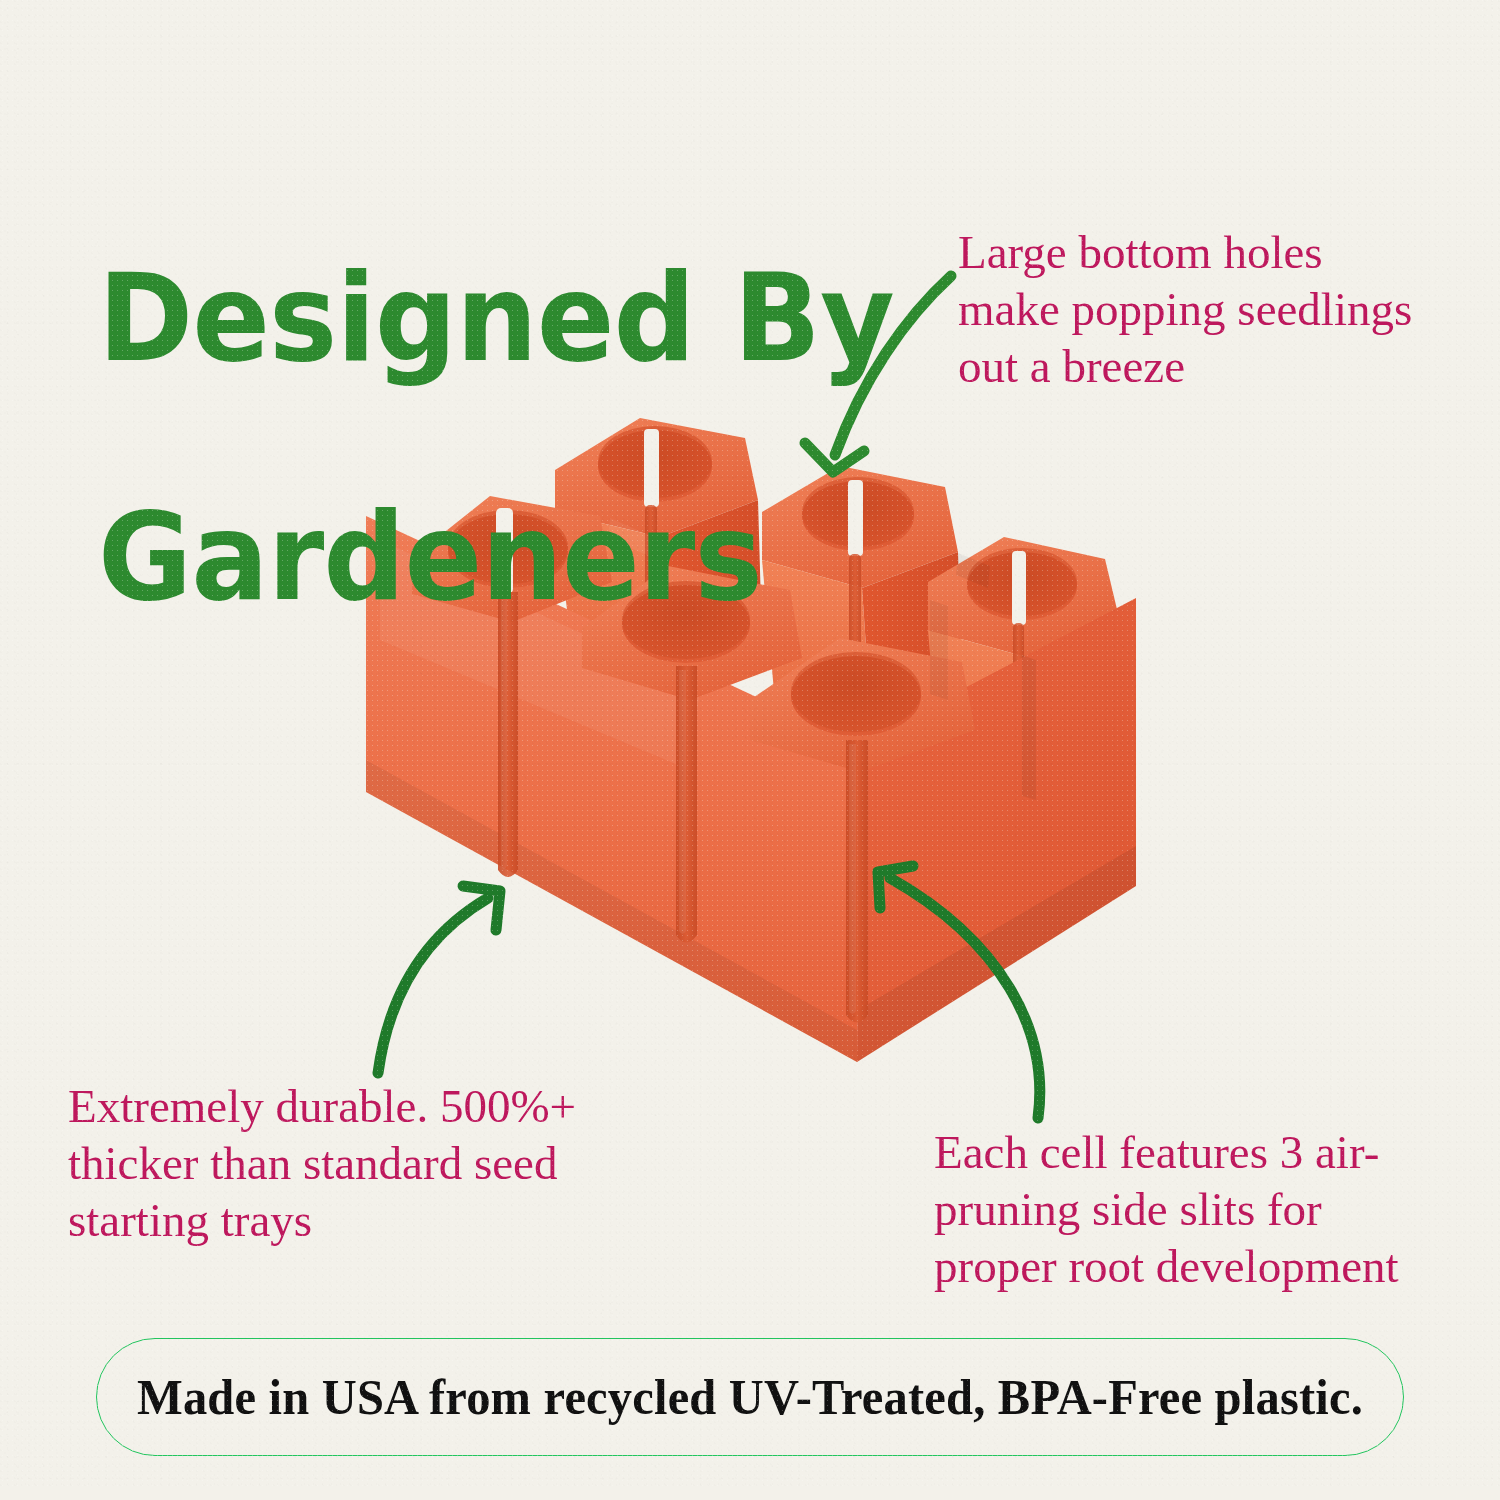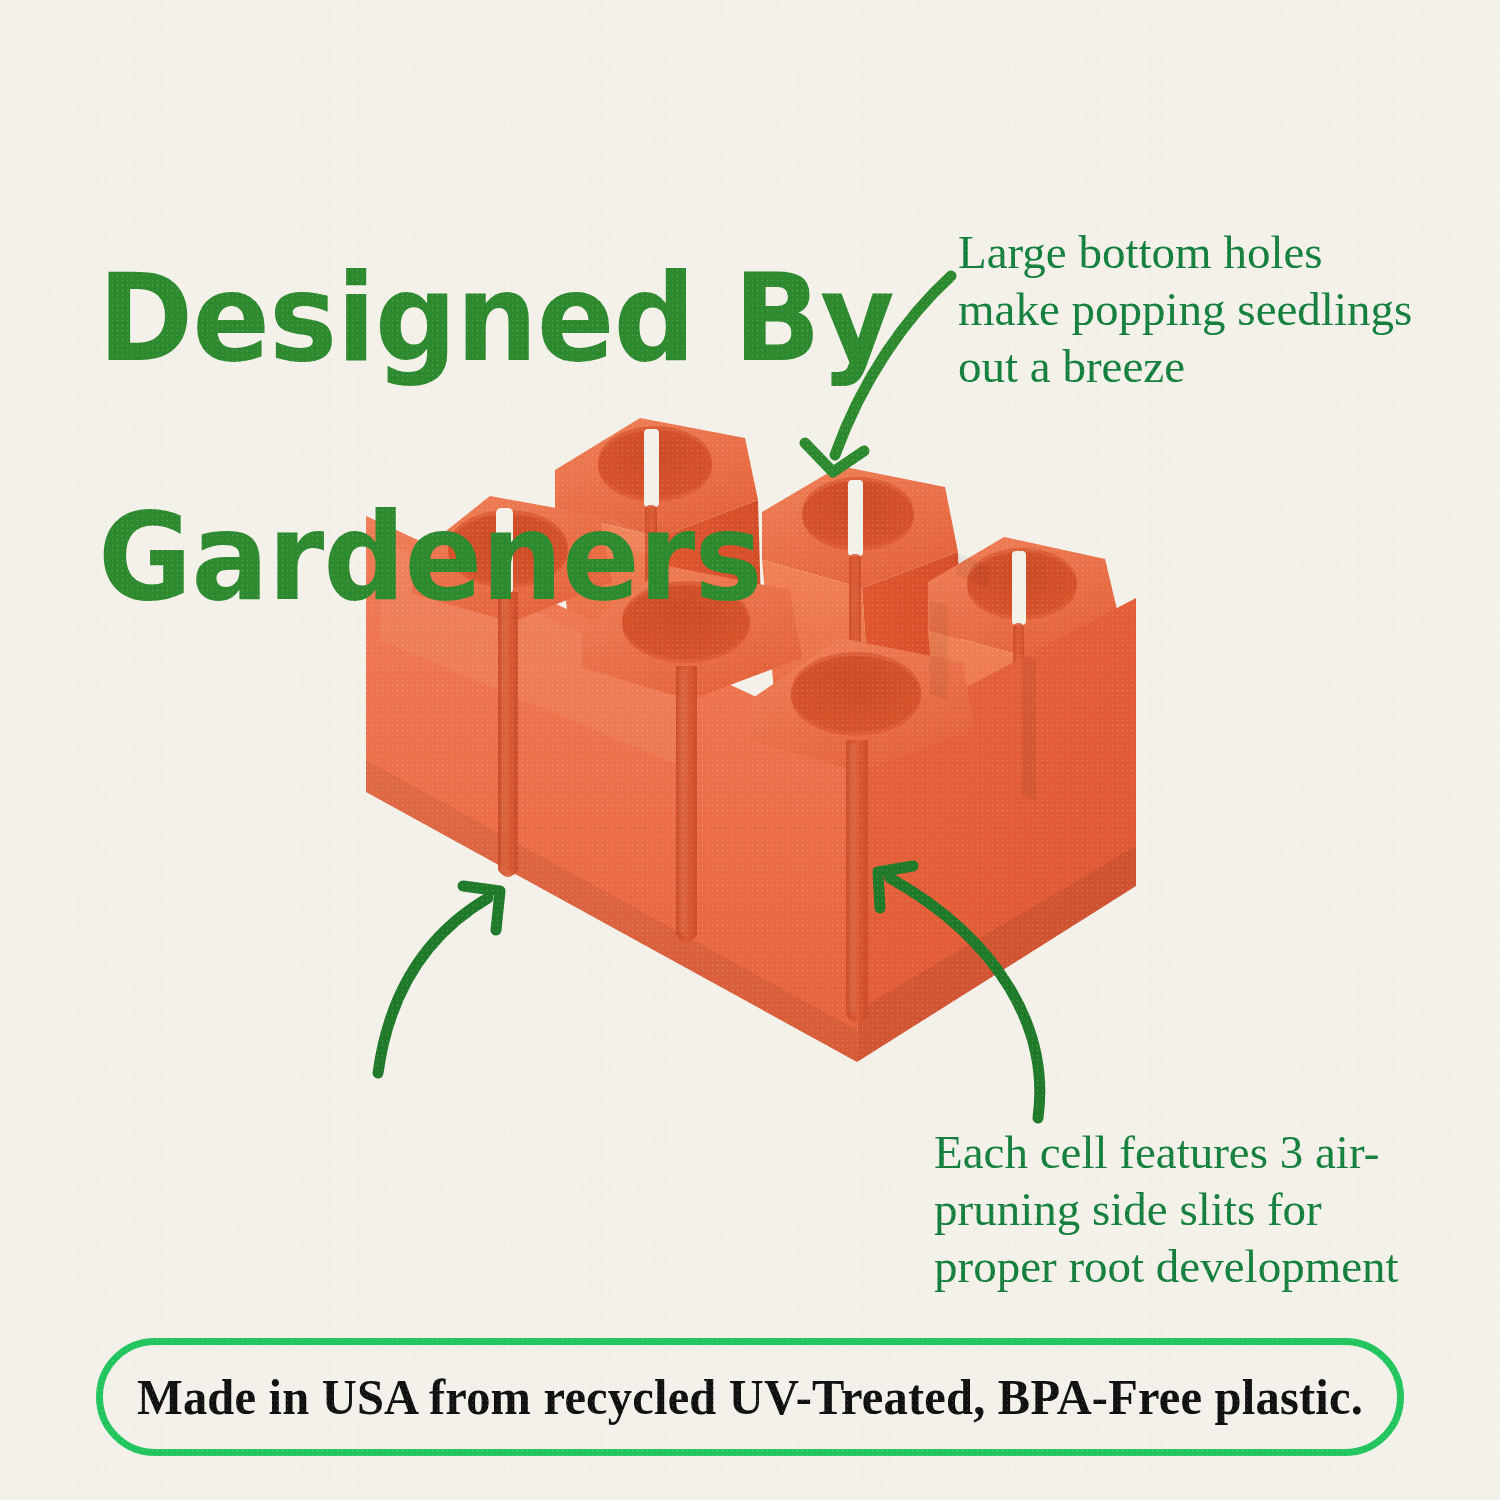--- a/index.html
+++ b/index.html
@@ -37,41 +37,41 @@
     letter-spacing:-1px;
     transform:scaleX(.94);
     transform-origin:left top;
     white-space:pre-line;
   }
   #headline .l{display:block;}
 
   
   .callout{
     position:absolute;z-index:30;
-    color:#15803d;
+    color:#be185d;
     font-family:"Liberation Serif",serif;
     font-size:47px;
     line-height:1.21;
     white-space:pre-line;
   }
   #callout-holes{left:958px;top:224px;width:520px;}
   #callout-durable{left:68px;top:1078px;width:600px;}
   #callout-slits{left:934px;top:1124px;width:540px;}
 
   
   #arrows{position:absolute;inset:0;z-index:28;pointer-events:none;}
 
   
   #product{position:absolute;left:0;top:0;width:1500px;height:1500px;z-index:20;}
 
   
   #banner{
     position:absolute;left:96px;top:1338px;
     width:1308px;height:118px;
-    border:7px solid #22c55e;
+    border:1px solid #22c55e;
     border-radius:62px;
     box-sizing:border-box;
     display:flex;align-items:center;justify-content:center;
     z-index:30;
   }
   #banner-text{
     color:#111;
     font-family:"Liberation Serif",serif;
     font-weight:700;
     font-size:50px;
@@ -219,20 +219,23 @@
 
   <h1 id="headline">
     <span class="l">Designed By</span>
     <span class="l">Gardeners</span>
   </h1>
 
   <div class="callout" id="callout-holes">Large bottom holes
 make popping seedlings
 out a breeze</div>
 
+  <div class="callout" id="callout-durable">Extremely durable. 500%+
+thicker than standard seed
+starting trays</div>
 
   <div class="callout" id="callout-slits">Each cell features 3 air-
 pruning  side slits for
 proper root development</div>
 
   <div id="banner">
     <span id="banner-text">Made in USA from recycled UV-Treated, BPA-Free plastic.</span>
   </div>
 
   <div id="grain"></div>

